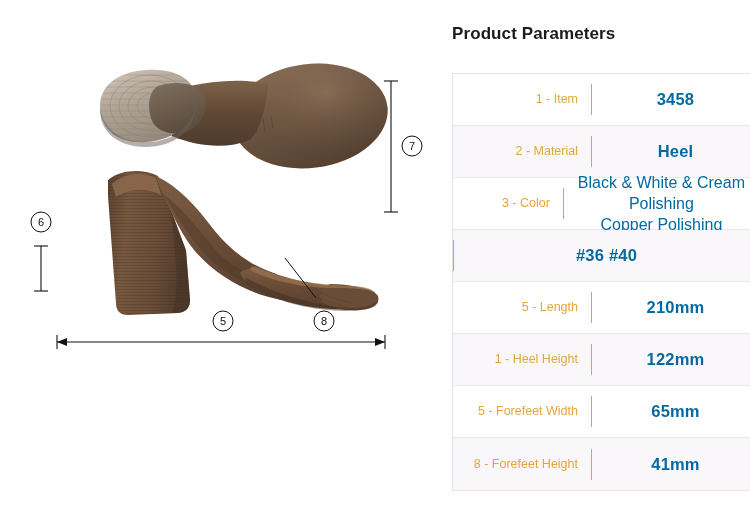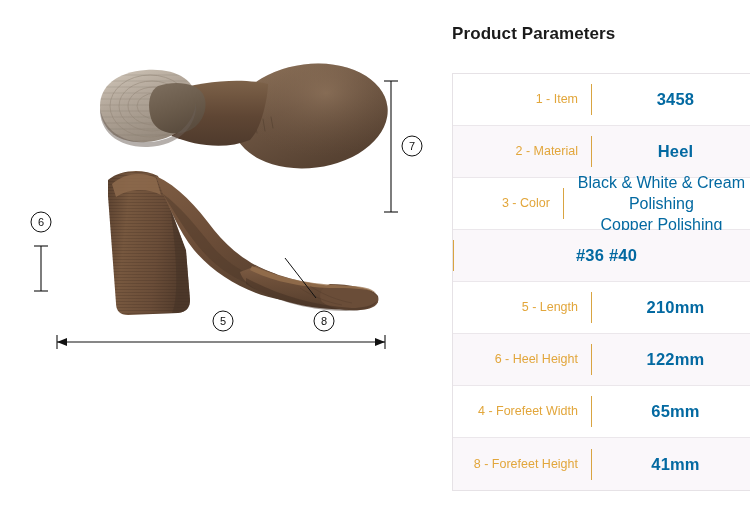--- a/index.html
+++ b/index.html
@@ -364,27 +364,27 @@
         <div class="param-value">#36  #40</div>
       </div>
 
       <div class="param-row">
         <div class="param-label">5 - Length</div>
         <div class="param-divider"></div>
         <div class="param-value">210mm</div>
       </div>
 
       <div class="param-row alt">
-        <div class="param-label">6 - Heel Height</div>
+        <div class="param-label">1 - Heel Height</div>
         <div class="param-divider"></div>
         <div class="param-value">122mm</div>
       </div>
 
       <div class="param-row">
-        <div class="param-label">4 - Forefeet Width</div>
+        <div class="param-label">5 - Forefeet Width</div>
         <div class="param-divider"></div>
         <div class="param-value">65mm</div>
       </div>
 
       <div class="param-row alt">
         <div class="param-label">8 - Forefeet Height</div>
         <div class="param-divider"></div>
         <div class="param-value">41mm</div>
       </div>
 

